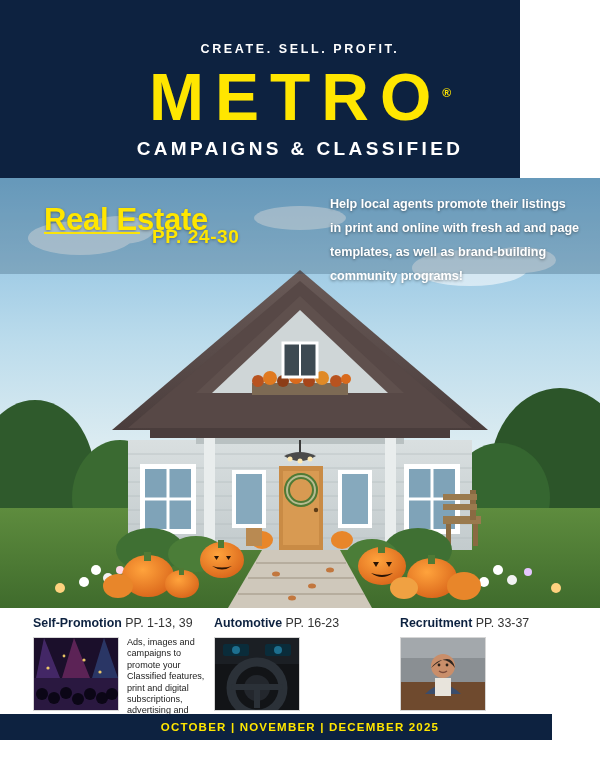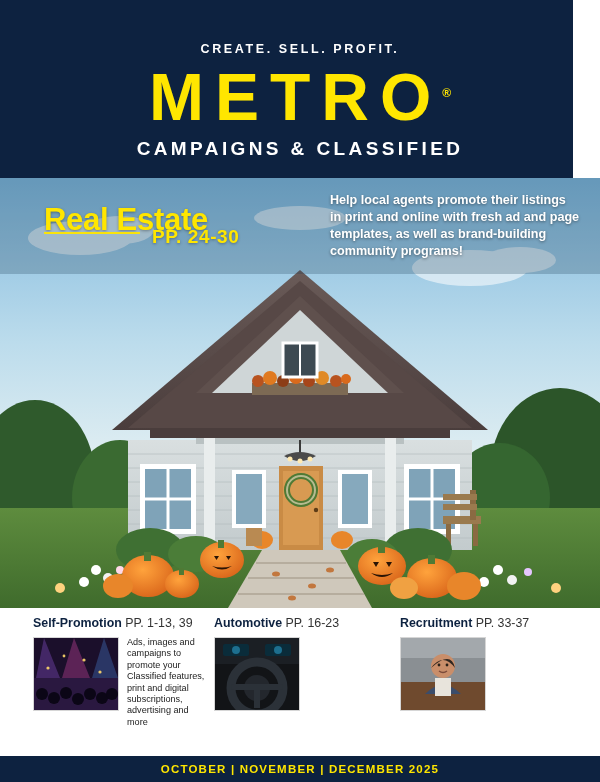--- a/index.html
+++ b/index.html
@@ -5,21 +5,21 @@
   html,body{margin:0;padding:0;}
   body{
     width:600px;height:782px;overflow:hidden;
     font-family:"Liberation Sans", sans-serif;
     background:#ffffff;
   }
   .page{position:relative;width:600px;height:782px;background:#ffffff;}
 
   
   .masthead{
-    position:absolute;left:0;top:0;width:573px;height:178px;
+    position:absolute;left:0;top:0;width:520px;height:178px;
     background:#0d2240;
   }
   .tagline{
     position:absolute;top:42px;left:0;width:600px;text-align:center;
     color:#ffffff;font-size:12.5px;font-weight:bold;letter-spacing:2.6px;
   }
   .metro-wrap{
     position:absolute;top:58px;left:0;width:600px;text-align:center;
   }
   .metro{
@@ -51,21 +51,21 @@
   .hero-rule{
     position:absolute;left:44px;top:54px;width:96px;height:2px;background:#ffe600;opacity:.95;
   }
   .hero-pp{
     position:absolute;left:152px;top:48px;
     color:#ffe600;font-size:19px;font-weight:bold;letter-spacing:.6px;
     text-shadow:0 1px 3px rgba(0,0,0,.35);
   }
   .hero-copy{
     position:absolute;left:330px;top:14px;width:250px;
-    color:#ffffff;font-size:12.6px;line-height:17px;font-weight:bold;
+    color:#ffffff;font-size:12.6px;line-height:24px;font-weight:bold;
     text-shadow:0 1px 3px rgba(0,0,0,.45);
   }
 
   
   .promos{
     position:absolute;left:0;top:608px;width:600px;height:148px;background:#ffffff;
   }
   .promo{position:absolute;top:8px;width:176px;}
   .promo.p1{left:22px;padding-left:11px;}
   .promo.p2{left:214px;}
@@ -81,21 +81,21 @@
     width:84px;height:72px;flex:0 0 84px;overflow:hidden;position:relative;
     border:1px solid #d6d6d6;background:#222;
   }
   .thumb svg{position:absolute;left:0;top:0;}
   .promo-text{
     font-size:9.1px;line-height:11.4px;color:#222;
   }
 
   
   .footer{
-    position:absolute;left:0;top:756px;width:600px;height:26px;background:#0d2240;
+    position:absolute;left:0;top:714px;width:552px;height:26px;background:#0d2240;
   }
   .footer-text{
     position:absolute;left:0;top:7px;width:600px;text-align:center;
     color:#ffe600;font-size:11.5px;font-weight:bold;letter-spacing:1.2px;
   }
 </style>
 </head>
 <body>
 
 <div class="page">

